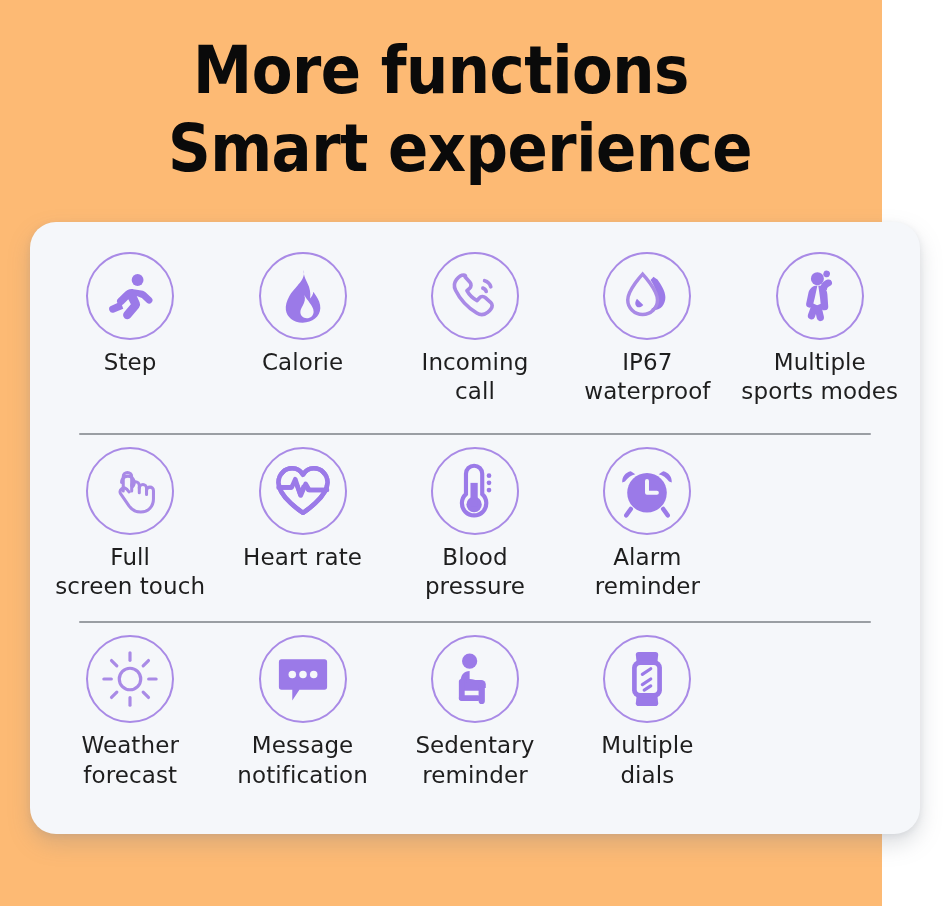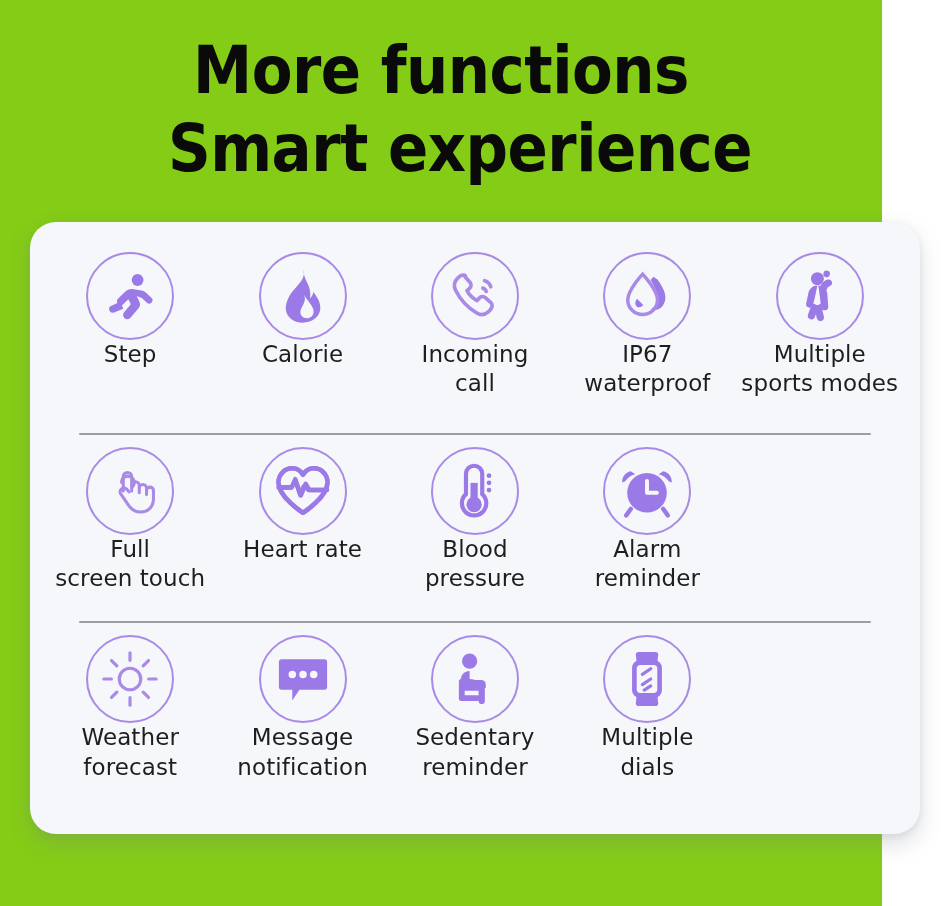--- a/index.html
+++ b/index.html
@@ -9,21 +9,21 @@
     height: 906px;
     background: #ffffff;
     font-family: "DejaVu Sans", "Liberation Sans", sans-serif;
     overflow: hidden;
   }
 
   .page {
     position: relative;
     width: 882px;
     height: 906px;
-    background: #84cc16;
+    background: #fdba74;
   }
 
   
   .heading {
     padding-top: 30px;
     text-align: center;
     color: #0a0a0a;
     font-family: "DejaVu Sans Condensed", "Liberation Sans Narrow", "Liberation Sans", sans-serif;
     font-weight: bold;
     font-size: 66px;
@@ -69,21 +69,21 @@
     background: #9a9ea3;
     margin: 0 35px;
     border-radius: 1px;
   }
 
   
   .feature {
     display: flex;
     flex-direction: column;
     align-items: center;
-    gap: 0;
+    gap: 8px;
   }
 
   .circle {
     width: 88px;
     height: 88px;
     border: 2px solid #a98ae6;
     border-radius: 50%;
     display: flex;
     align-items: center;
     justify-content: center;

